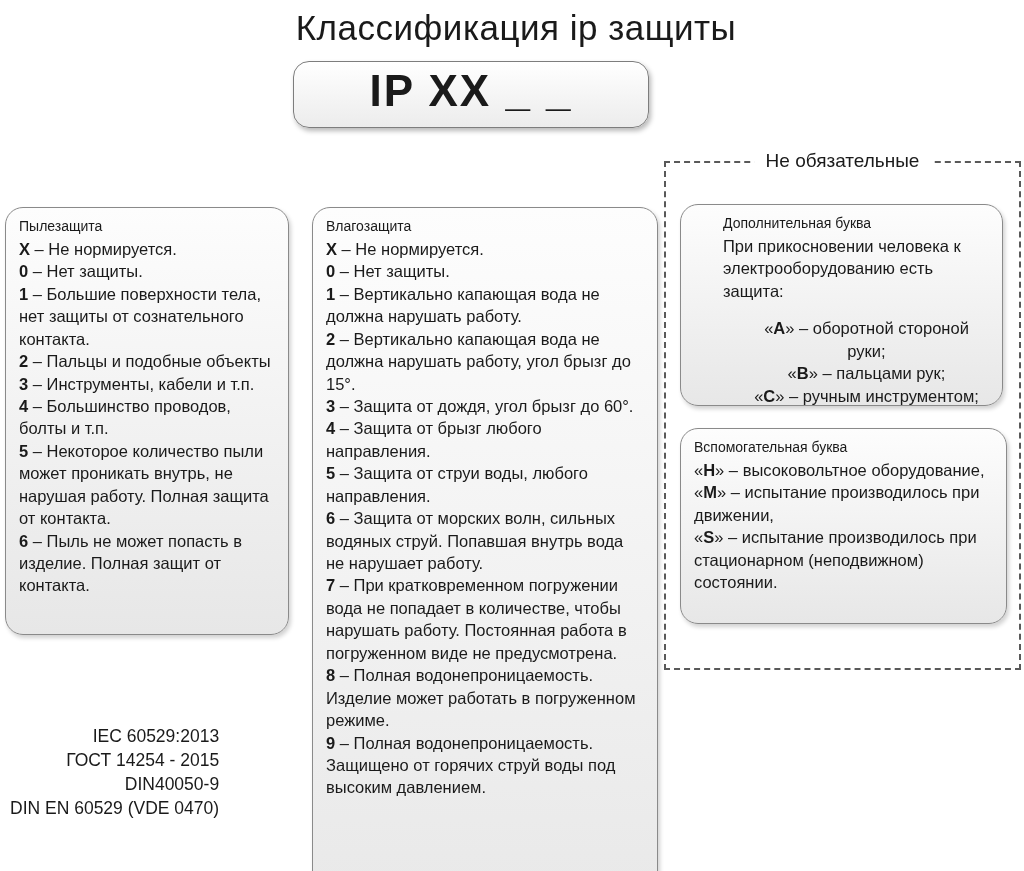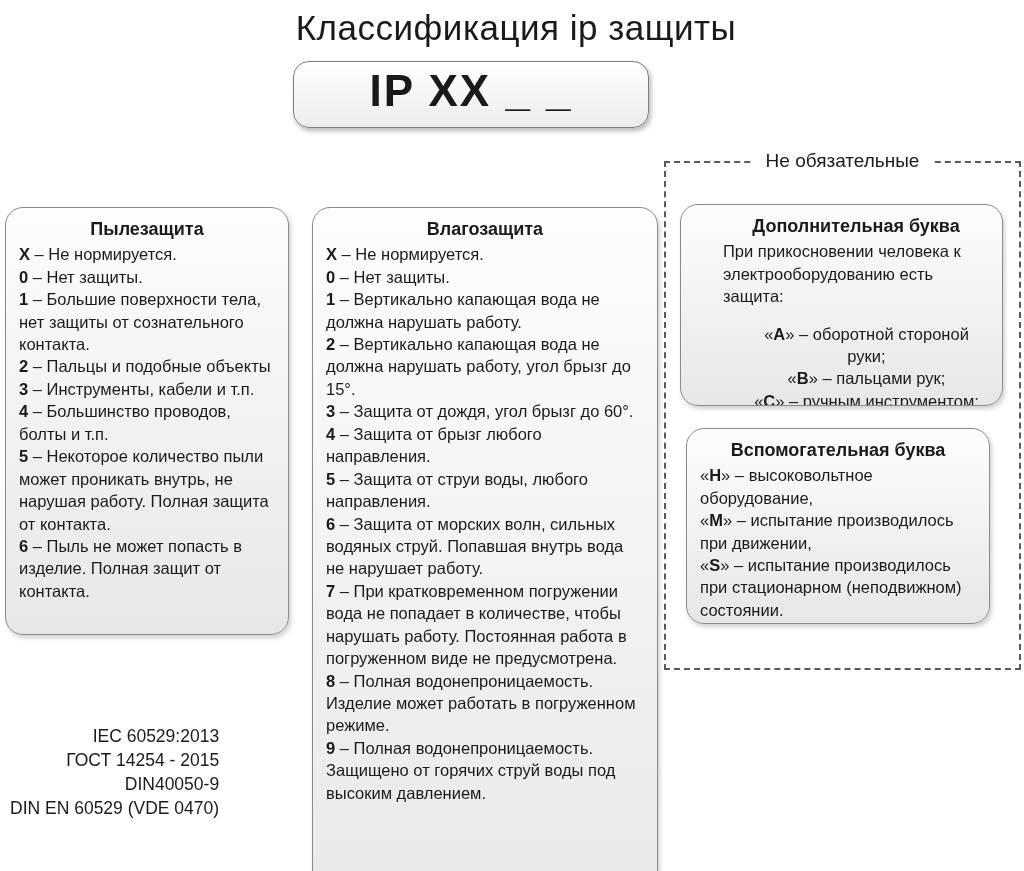--- a/index.html
+++ b/index.html
@@ -54,23 +54,23 @@
     box-sizing: border-box;
     border: 1px solid #8a8a8a;
     border-radius: 18px;
     background: linear-gradient(#fdfdfd, #e7e7e7);
     box-shadow: 2px 3px 4px rgba(0,0,0,0.18);
     padding: 9px 13px;
     overflow: hidden;
   }
   .panel-title {
     margin: 0 0 2px 0;
-    text-align: center;
-    font-size: 18px;
-    font-weight: bold;
+    text-align: left;
+    font-size: 14px;
+    font-weight: normal;
     line-height: 1.35;
   }
   .item, .intro {
     margin: 0;
     font-size: 16.5px;
     line-height: 1.36;
   }
   .item-key { font-weight: bold; }
   .panel-dust      { left: 5px;   top: 207px; width: 284px; height: 428px; }
   .panel-moisture  { left: 312px; top: 207px; width: 346px; height: 749px; }
@@ -87,21 +87,21 @@
     position: absolute;
     top: -13px;
     left: 50%;
     transform: translateX(-50%);
     background: #ffffff;
     padding: 0 12px;
     font-size: 19px;
     white-space: nowrap;
   }
   .panel-additional { left: 680px; top: 204px; width: 323px; height: 202px; padding-left: 42px; }
-  .panel-auxiliary  { left: 680px; top: 428px; width: 304px; height: 196px; margin-left: 6px; }
+  .panel-auxiliary  { left: 680px; top: 428px; width: 327px; height: 196px; }
   .panel-additional .letters { margin-top: 15px; text-align: center; }
   .panel-additional .letter-item { padding-left: 21px; }
   .standards {
     position: absolute;
     left: 10px;
     top: 724px;
     text-align: right;
   }
   .std-line {
     margin: 0;

